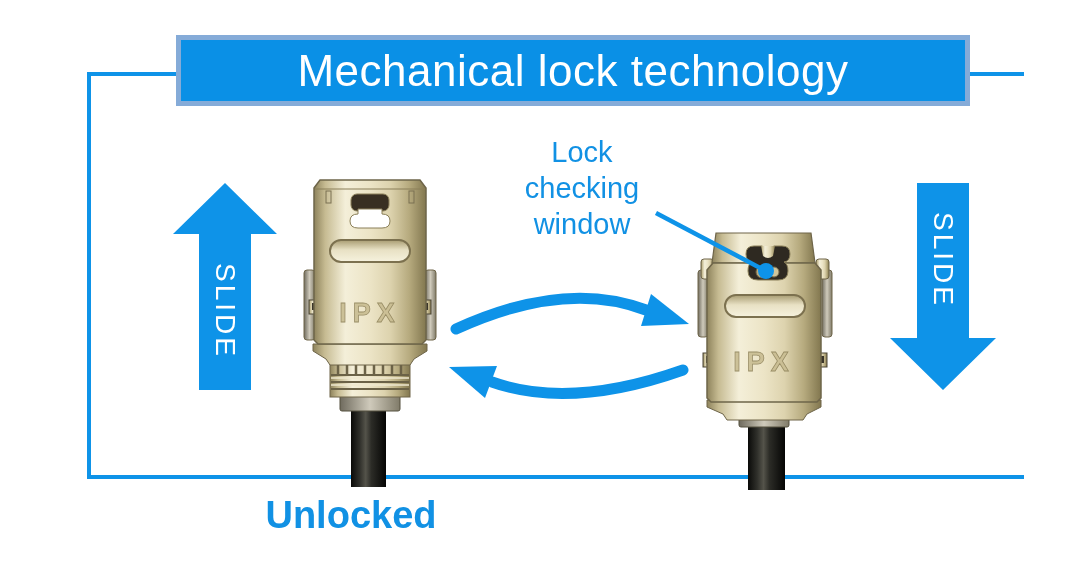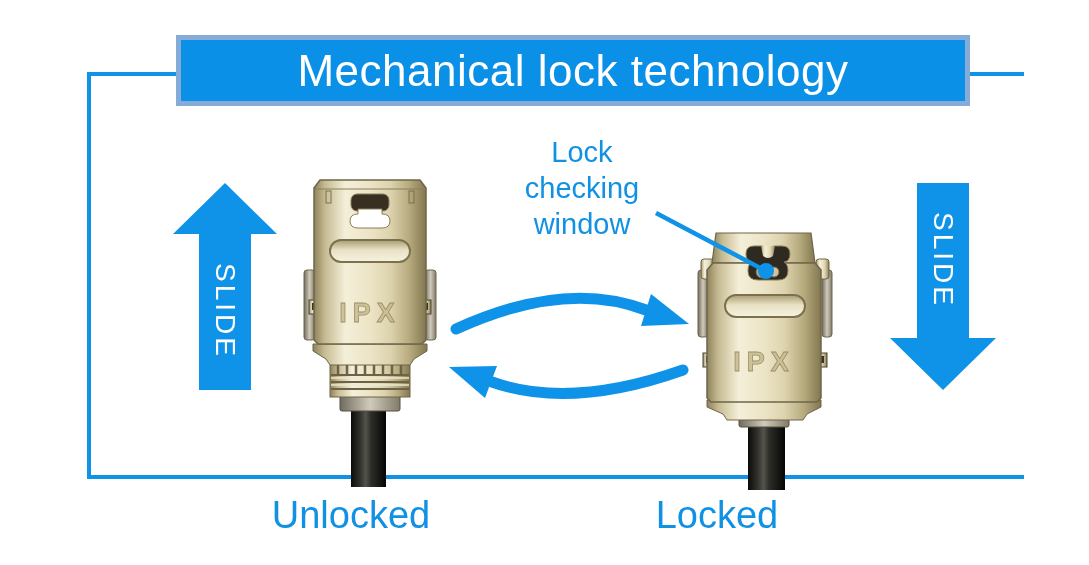--- a/index.html
+++ b/index.html
@@ -27,21 +27,21 @@
     color:#ffffff;font-size:44px;font-weight:400;letter-spacing:.5px;
   }
   .callout-text{
     left:497px;top:134px;width:170px;
     color:var(--text-blue);
     font-size:29px;line-height:36px;text-align:center;
     white-space:pre-line;
   }
   .state-label{
     top:494px;width:250px;text-align:center;
-    color:var(--text-blue);font-size:38px;font-weight:400;
+    color:var(--text-blue);font-size:38px;font-weight:700;
   }
   .state-label.left{left:226px;}
   .state-label.right{left:592px;}
 
   .accent-fill{fill:var(--accent);}
   .accent-stroke{stroke:var(--accent);}
   .slide-text{fill:#ffffff;font-family:"Liberation Sans",sans-serif;font-size:28px;letter-spacing:3px;}
   .ipx-text{font-family:"Liberation Sans",sans-serif;font-size:27px;font-weight:700;letter-spacing:6px;
             fill:#c9bd92;stroke:#92865e;stroke-width:.8;opacity:.9;}
 </style>
@@ -213,15 +213,14 @@
   <div class="abs callout-text">Lock
 checking
 window</div>
 
   <svg class="abs" style="left:648px;top:205px" width="135" height="85" viewBox="0 0 135 85">
     <line x1="8" y1="8" x2="118" y2="66" class="accent-stroke" stroke-width="4.5"></line>
     <circle cx="118" cy="66" r="8" class="accent-fill"></circle>
   </svg>
 
   <div class="abs state-label left">Unlocked</div>
-  <div class="abs state-label right">Locked</div>
 
 </div>
 
 </body></html>

